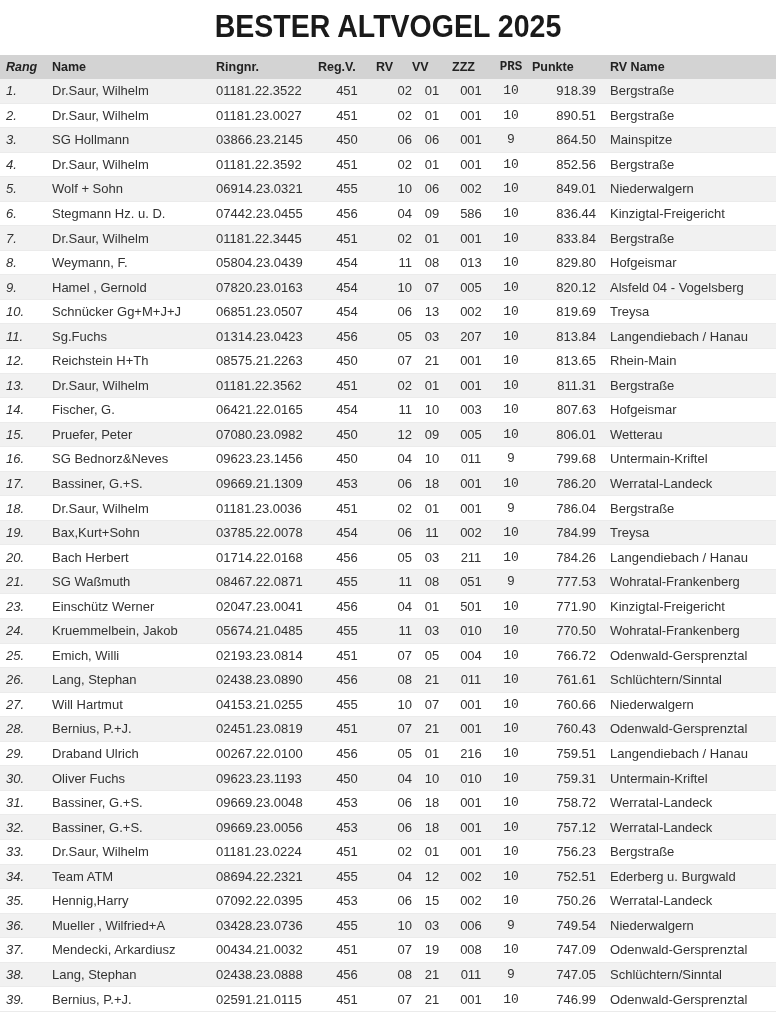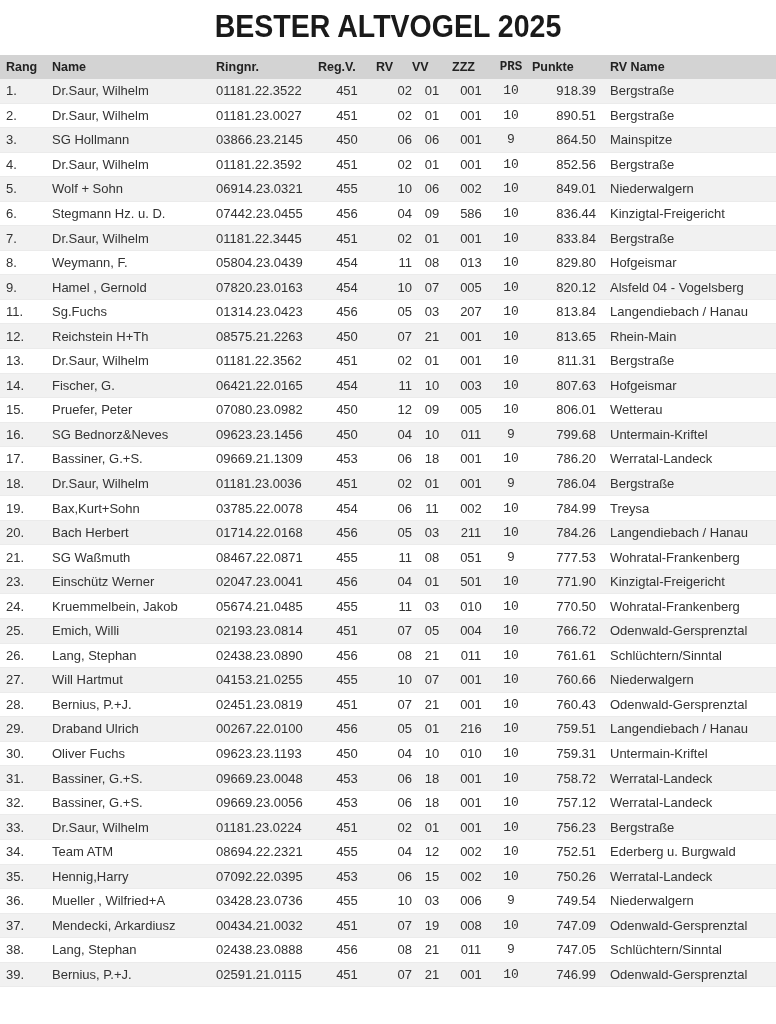--- a/index.html
+++ b/index.html
@@ -16,21 +16,21 @@
     font-size: 13px;
   }
   table.results th {
     background: #d3d3d3; height: 24px; padding: 0; font-weight: bold;
     color: #222; text-align: left; font-size: 12.5px;
   }
   table.results td { height: 23.55px; padding: 0; white-space: nowrap; overflow: hidden; font-size: 13px; color: #333; }
   table.results tbody tr:nth-child(odd) td { background: #f1f1f1; }
   table.results tbody tr:nth-child(even) td { background: #ffffff; }
   table.results tbody tr td { border-bottom: 1px solid #ebebeb; }
-  .c-rang { width: 46px; padding-left: 6px !important; }
+  .c-rang { width: 46px; padding-left: 6px !important; font-style: italic; }
   .c-name { width: 164px; }
   .c-ring { width: 102px; }
   .c-reg  { width: 58px; text-align: center; }
   .c-rv   { width: 36px; text-align: right; }
   .c-vv   { width: 40px; text-align: center; }
   .c-zzz  { width: 38px; text-align: center; }
   .c-prs  { width: 42px; text-align: center !important; font-family: Liberation Mono, monospace; }
   .c-pkt  { width: 64px; text-align: right; padding-right: 14px !important; }
   .c-rvn  { width: auto; }
   th.c-rang { padding-left: 6px !important; }
@@ -158,20 +158,32 @@
         <td class="c-ring">07820.23.0163</td>
         <td class="c-reg">454</td>
         <td class="c-rv">10</td>
         <td class="c-vv">07</td>
         <td class="c-zzz">005</td>
         <td class="c-prs">10</td>
         <td class="c-pkt">820.12</td>
         <td class="c-rvn">Alsfeld 04 - Vogelsberg</td>
       </tr>
       <tr>
+        <td class="c-rang">10.</td>
+        <td class="c-name">Schnücker Gg+M+J+J</td>
+        <td class="c-ring">06851.23.0507</td>
+        <td class="c-reg">454</td>
+        <td class="c-rv">06</td>
+        <td class="c-vv">13</td>
+        <td class="c-zzz">002</td>
+        <td class="c-prs">10</td>
+        <td class="c-pkt">819.69</td>
+        <td class="c-rvn">Treysa</td>
+      </tr>
+      <tr>
         <td class="c-rang">11.</td>
         <td class="c-name">Sg.Fuchs</td>
         <td class="c-ring">01314.23.0423</td>
         <td class="c-reg">456</td>
         <td class="c-rv">05</td>
         <td class="c-vv">03</td>
         <td class="c-zzz">207</td>
         <td class="c-prs">10</td>
         <td class="c-pkt">813.84</td>
         <td class="c-rvn">Langendiebach / Hanau</td>

